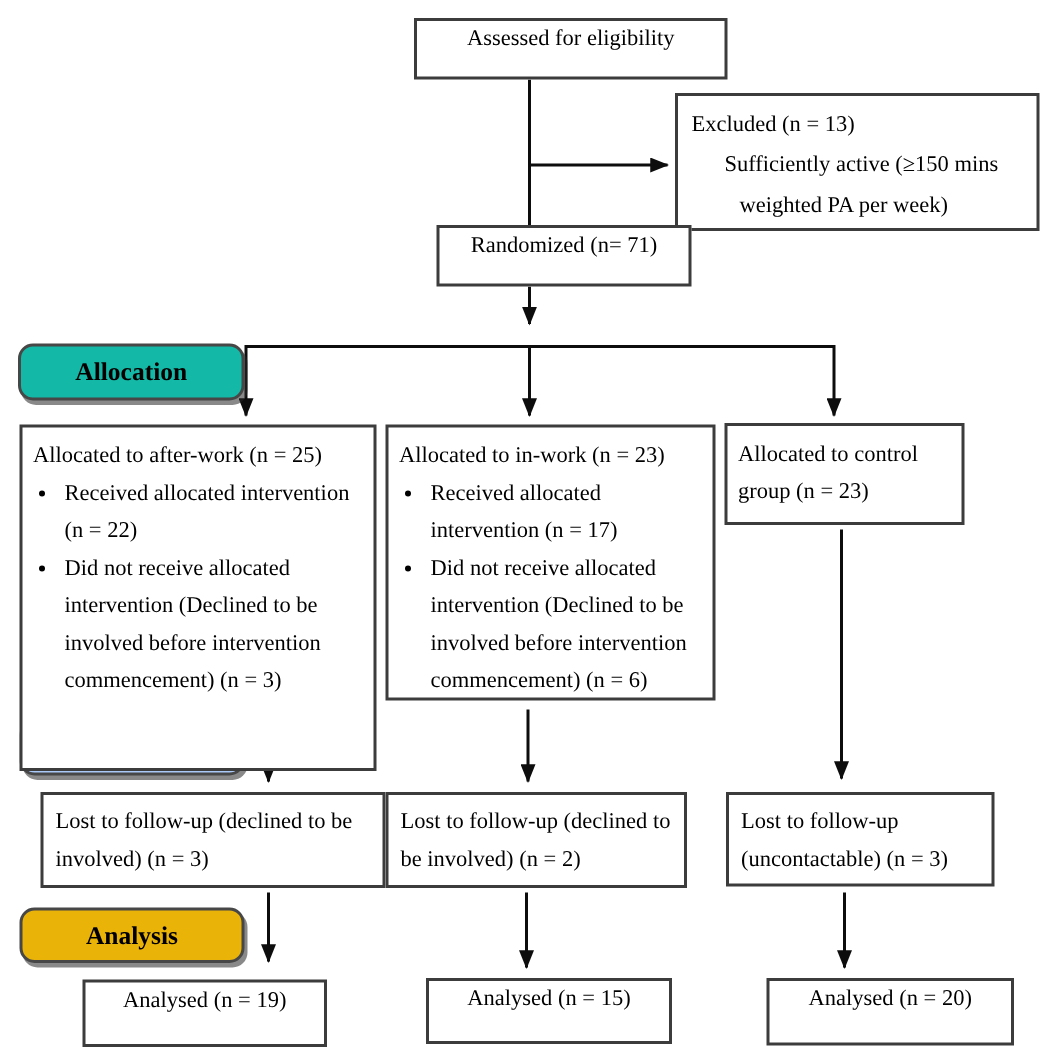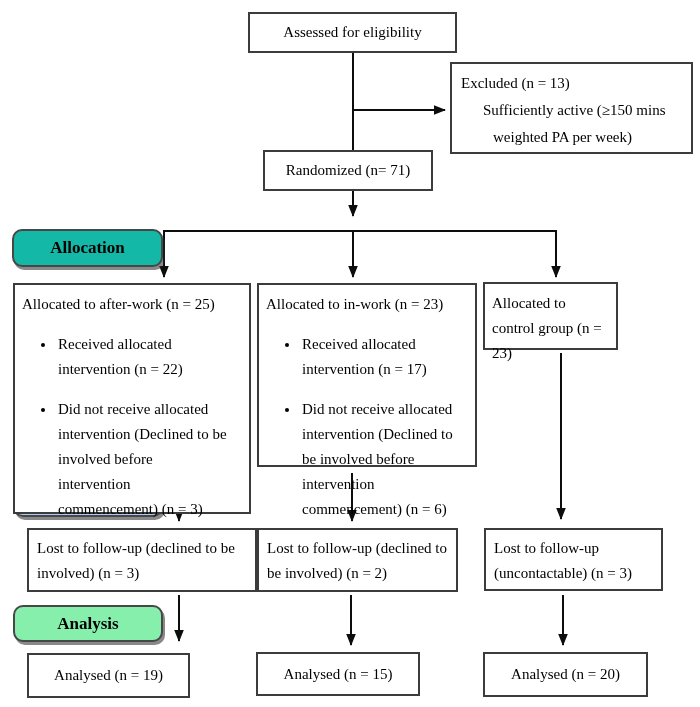--- a/index.html
+++ b/index.html
@@ -15,43 +15,44 @@
   .box {
     position: absolute;
     box-sizing: border-box;
     background: #ffffff;
     border: 2px solid #3c3c3c;
     font-size: 15px;
     line-height: 25px;
   }
   .centered {
     display: flex;
-    align-items: center;
+    align-items: flex-start;
     justify-content: center;
     text-align: center;
+    margin-left: 28px;
   }
   .stage {
     position: absolute;
     box-sizing: border-box;
     border: 2px solid #474747;
     border-radius: 10px;
     box-shadow: 2px 3px 0 rgba(40,40,40,0.55);
     display: flex;
     align-items: center;
     justify-content: center;
     font-weight: bold;
     font-size: 17px;
   }
   .padded { padding: 7px 6px 0 7px; }
   .fu-pad { padding: 6px 6px 0 8px; }
   ul.bullets {
     margin: 0;
     padding-left: 19px;
   }
-  ul.bullets li { margin: 15px; padding-left: 2px; }
+  ul.bullets li { margin: 0; padding-left: 2px; }
   .indent1 { padding-left: 22px; }
   .indent2 { padding-left: 32px; }
   #connectors {
     position: absolute;
     left: 0; top: 0;
     width: 700px; height: 707px;
     pointer-events: none;
   }
 </style>
 </head>
@@ -100,41 +101,41 @@
   <div class="box centered" style="left: 263px; top: 150px; width: 170px; height: 41px; border-color: rgb(60, 60, 60);">
     <span>Randomized (n= 71)</span>
   </div>
 
   <div class="stage" style="left: 12px; top: 229px; width: 151px; height: 38px; background: #14b8a6;">
     <span>Allocation</span>
   </div>
   <div class="stage" style="left: 13px; top: 480px; width: 150px; height: 37px; background: rgb(170, 201, 246);">
     <span>Follow-Up</span>
   </div>
-  <div class="stage" style="left: 13px; top: 605px; width: 150px; height: 37px; background: #86efac;">
+  <div class="stage" style="left: 13px; top: 605px; width: 150px; height: 37px; background: #eab308;">
     <span>Analysis</span>
   </div>
 
   <div class="box padded" style="left: 13px; top: 283px; width: 238px; height: 231px; border-color: rgb(60, 60, 60);">
     <div>Allocated to after-work (n = 25)</div>
     <ul class="bullets">
       <li>Received allocated intervention (n = 22)</li>
       <li>Did not receive allocated intervention (Declined to be involved before intervention commencement) (n = 3)</li>
     </ul>
   </div>
 
   <div class="box padded" style="left: 257px; top: 283px; width: 220px; height: 184px; border-color: rgb(60, 60, 60);">
     <div>Allocated to in-work (n = 23)</div>
     <ul class="bullets">
       <li>Received allocated intervention (n = 17)</li>
       <li>Did not receive allocated intervention (Declined to be involved before intervention commencement) (n = 6)</li>
     </ul>
   </div>
 
-  <div class="box padded" style="left: 483px; top: 282px; width: 135px; height: 68px; border-color: rgb(60, 60, 60);">
+  <div class="box padded" style="left: 483px; top: 282px; width: 160px; height: 68px; border-color: rgb(60, 60, 60);">
     <div>Allocated to control group (n = 23)</div>
   </div>
 
   <div class="box fu-pad" style="left: 27px; top: 528px; width: 230px; height: 64px; border-color: rgb(60, 60, 60);">
     <div>Lost to follow-up (declined to be involved) (n = 3)</div>
   </div>
 
   <div class="box fu-pad" style="left: 257px; top: 528px; width: 201px; height: 64px; border-color: rgb(60, 60, 60);">
     <div>Lost to follow-up (declined to be involved) (n = 2)</div>
   </div>

